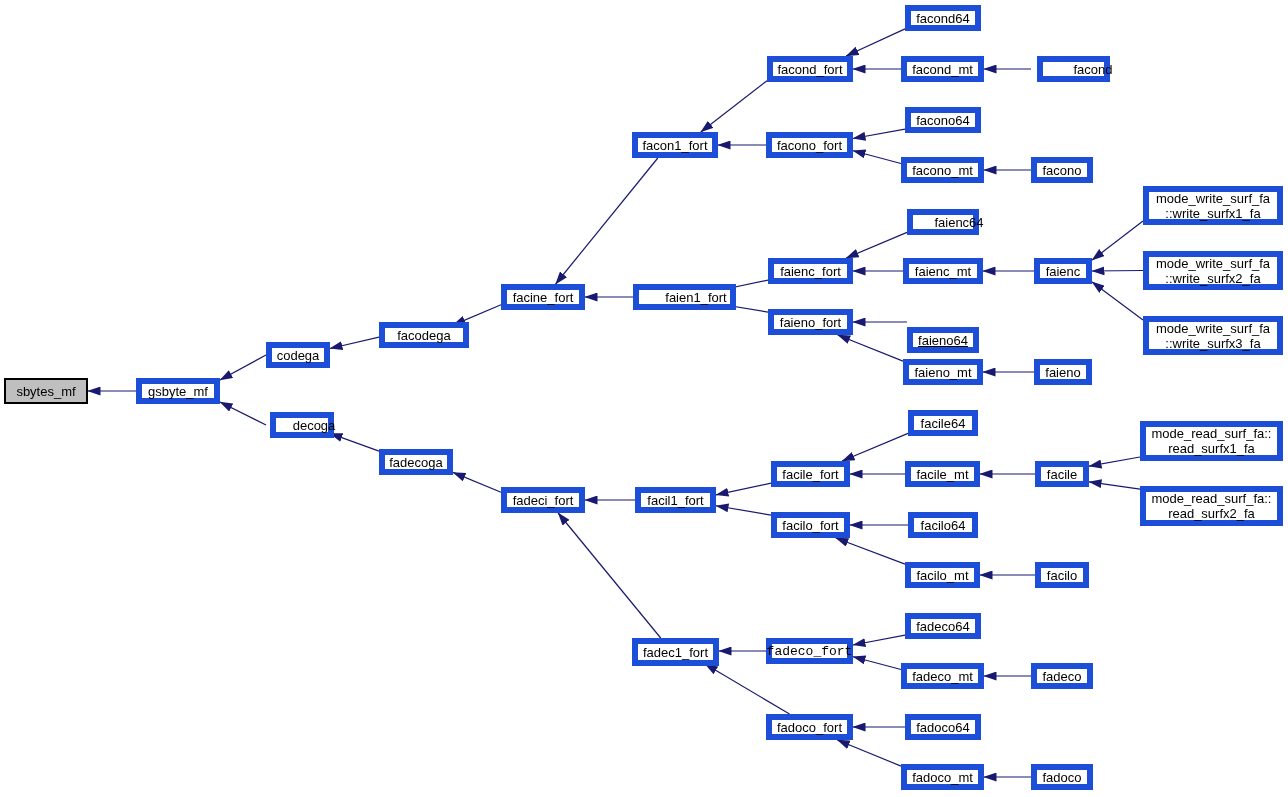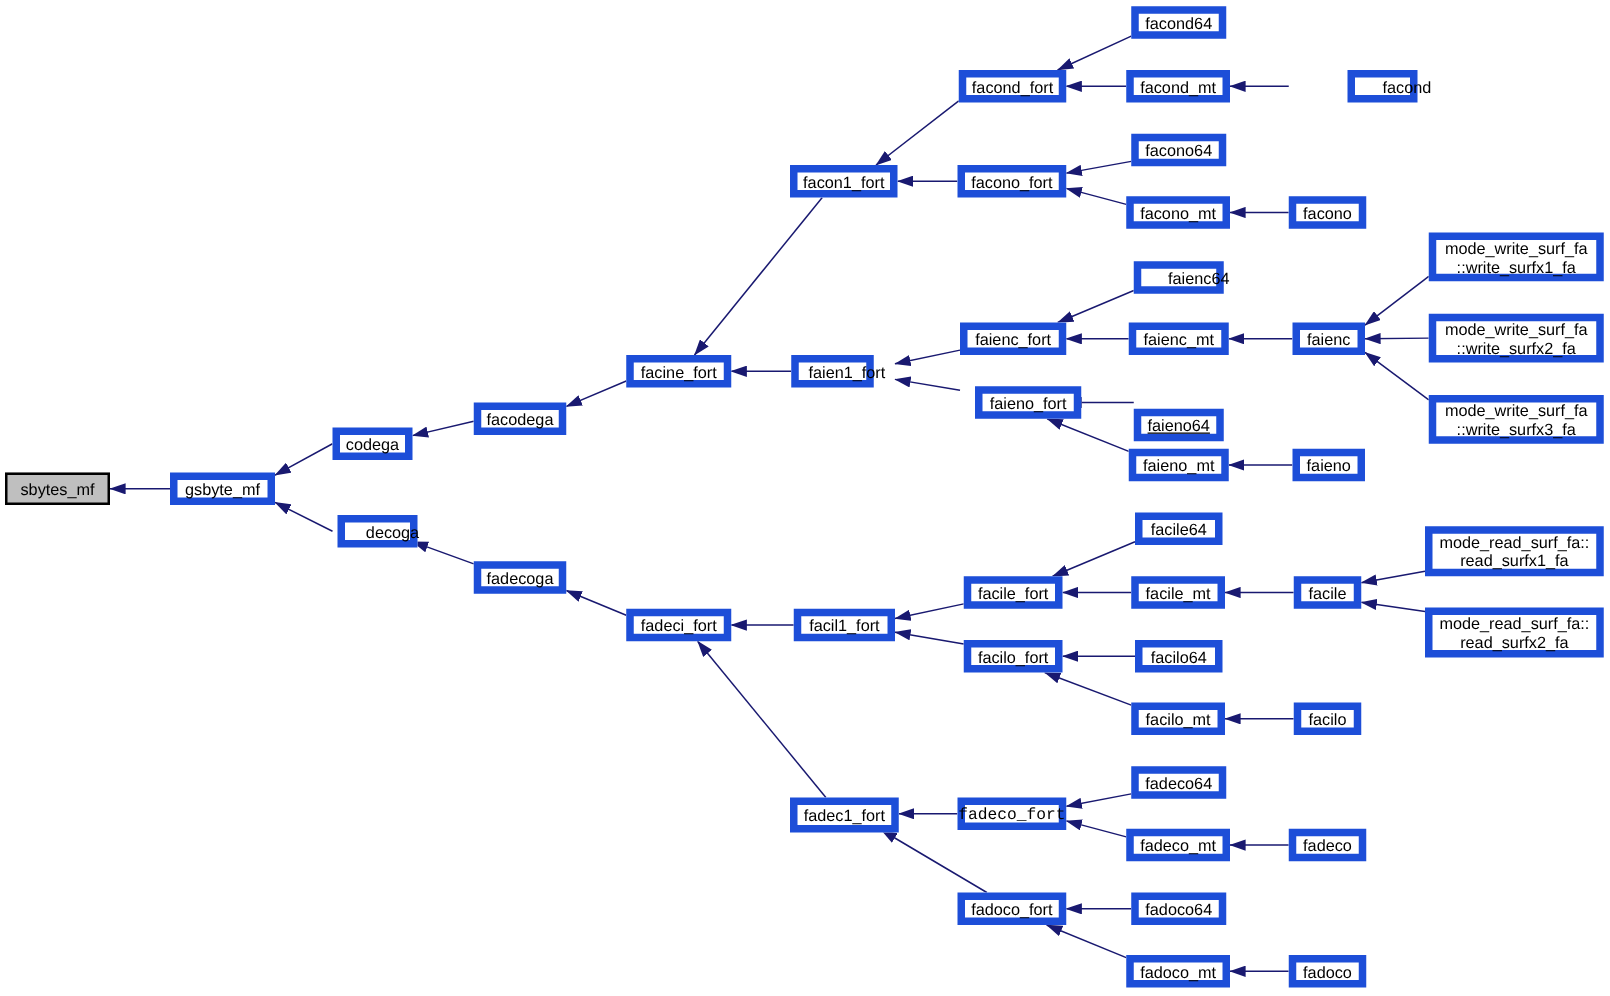--- a/index.html
+++ b/index.html
@@ -89,53 +89,53 @@
       <line x1="1031" y1="676" x2="984" y2="676" stroke="#191970" stroke-width="1.2" marker-end="url(#ah)"></line>
       <line x1="905" y1="727" x2="853" y2="727" stroke="#191970" stroke-width="1.2" marker-end="url(#ah)"></line>
       <line x1="901" y1="766.08" x2="837.34" y2="740" stroke="#191970" stroke-width="1.2" marker-end="url(#ah)"></line>
       <line x1="1031" y1="777" x2="984" y2="777" stroke="#191970" stroke-width="1.2" marker-end="url(#ah)"></line>
     </svg>
 
 <div class="node highlight" style="left: 4px; top: 378px; width: 84px; height: 26px;">sbytes_mf</div>
     <div class="node" style="left: 136px; top: 378px; width: 84px; height: 26px;">gsbyte_mf</div>
     <div class="node" style="left: 266px; top: 342px; width: 64px; height: 26px;">codega</div>
     <div class="node" style="left: 270px; top: 412px; width: 64px; height: 26px; padding-left: 24px;">decoga</div>
-    <div class="node" style="left: 379px; top: 322px; width: 74px; height: 26px;">facodega</div>
+    <div class="node" style="left: 379px; top: 322px; width: 90px; height: 26px;">facodega</div>
     <div class="node" style="left: 379px; top: 449px; width: 74px; height: 26px;">fadecoga</div>
     <div class="node" style="left: 501px; top: 284px; width: 84px; height: 26px;">facine_fort</div>
     <div class="node" style="left: 501px; top: 487px; width: 84px; height: 26px;">fadeci_fort</div>
     <div class="node" style="left: 632px; top: 132px; width: 86px; height: 26px;">facon1_fort</div>
-    <div class="node" style="left: 633px; top: 284px; width: 66px; height: 26px; padding-left: 23px;">faien1_fort</div>
+    <div class="node" style="left: 633px; top: 284px; width: 103px; height: 26px; padding-left: 23px;">faien1_fort</div>
     <div class="node" style="left: 635px; top: 487px; width: 81px; height: 26px;">facil1_fort</div>
     <div class="node" style="left: 632px; top: 638px; width: 87px; height: 28px;">fadec1_fort</div>
     <div class="node" style="left: 767px; top: 56px; width: 86px; height: 26px;">facond_fort</div>
     <div class="node" style="left: 766px; top: 132px; width: 87px; height: 26px;">facono_fort</div>
     <div class="node" style="left: 768px; top: 258px; width: 85px; height: 26px;">faienc_fort</div>
-    <div class="node" style="left: 768px; top: 309px; width: 85px; height: 26px; margin-left: 12px;">faieno_fort</div>
+    <div class="node" style="left: 768px; top: 309px; width: 85px; height: 26px;">faieno_fort</div>
     <div class="node" style="left: 771px; top: 461px; width: 79px; height: 26px;">facile_fort</div>
     <div class="node" style="left: 771px; top: 512px; width: 79px; height: 26px;">facilo_fort</div>
     <div class="node" style="left: 766px; top: 638px; width: 87px; height: 26px; font-family: Liberation Mono, monospace;">fadeco_fort</div>
     <div class="node" style="left: 766px; top: 714px; width: 87px; height: 26px;">fadoco_fort</div>
     <div class="node" style="left: 905px; top: 5px; width: 76px; height: 26px;">facond64</div>
     <div class="node" style="left: 901px; top: 56px; width: 83px; height: 26px;">facond_mt</div>
     <div class="node" style="left: 905px; top: 107px; width: 76px; height: 26px;">facono64</div>
     <div class="node" style="left: 901px; top: 157px; width: 83px; height: 26px;">facono_mt</div>
     <div class="node" style="left: 907px; top: 209px; width: 72px; height: 26px; padding-left: 32px;">faienc64</div>
     <div class="node" style="left: 903px; top: 258px; width: 80px; height: 26px;">faienc_mt</div>
     <div class="node" style="left: 907px; top: 327px; width: 72px; height: 26px; text-decoration: underline;">faieno64</div>
     <div class="node" style="left: 903px; top: 359px; width: 80px; height: 26px;">faieno_mt</div>
     <div class="node" style="left: 908px; top: 410px; width: 70px; height: 26px;">facile64</div>
     <div class="node" style="left: 905px; top: 461px; width: 75px; height: 26px;">facile_mt</div>
     <div class="node" style="left: 908px; top: 512px; width: 70px; height: 26px;">facilo64</div>
     <div class="node" style="left: 905px; top: 562px; width: 75px; height: 26px;">facilo_mt</div>
     <div class="node" style="left: 905px; top: 613px; width: 76px; height: 26px;">fadeco64</div>
     <div class="node" style="left: 901px; top: 663px; width: 83px; height: 26px;">fadeco_mt</div>
     <div class="node" style="left: 905px; top: 714px; width: 76px; height: 26px;">fadoco64</div>
     <div class="node" style="left: 901px; top: 764px; width: 83px; height: 26px;">fadoco_mt</div>
-    <div class="node" style="left: 1078px; top: 56px; width: 56px; height: 26px; padding-left: 39px;">facond</div>
+    <div class="node" style="left: 1037px; top: 56px; width: 73px; height: 26px; padding-left: 39px;">facond</div>
     <div class="node" style="left: 1031px; top: 157px; width: 62px; height: 26px;">facono</div>
     <div class="node" style="left: 1034px; top: 258px; width: 58px; height: 26px;">faienc</div>
     <div class="node" style="left: 1034px; top: 359px; width: 58px; height: 26px;">faieno</div>
     <div class="node" style="left: 1035px; top: 461px; width: 54px; height: 26px;">facile</div>
     <div class="node" style="left: 1035px; top: 562px; width: 54px; height: 26px;">facilo</div>
     <div class="node" style="left: 1031px; top: 663px; width: 62px; height: 26px;">fadeco</div>
     <div class="node" style="left: 1031px; top: 764px; width: 62px; height: 26px;">fadoco</div>
     <div class="node" style="left: 1143px; top: 186px; width: 140px; height: 39px;">mode_write_surf_fa
 ::write_surfx1_fa</div>
     <div class="node" style="left: 1143px; top: 251px; width: 140px; height: 39px;">mode_write_surf_fa

